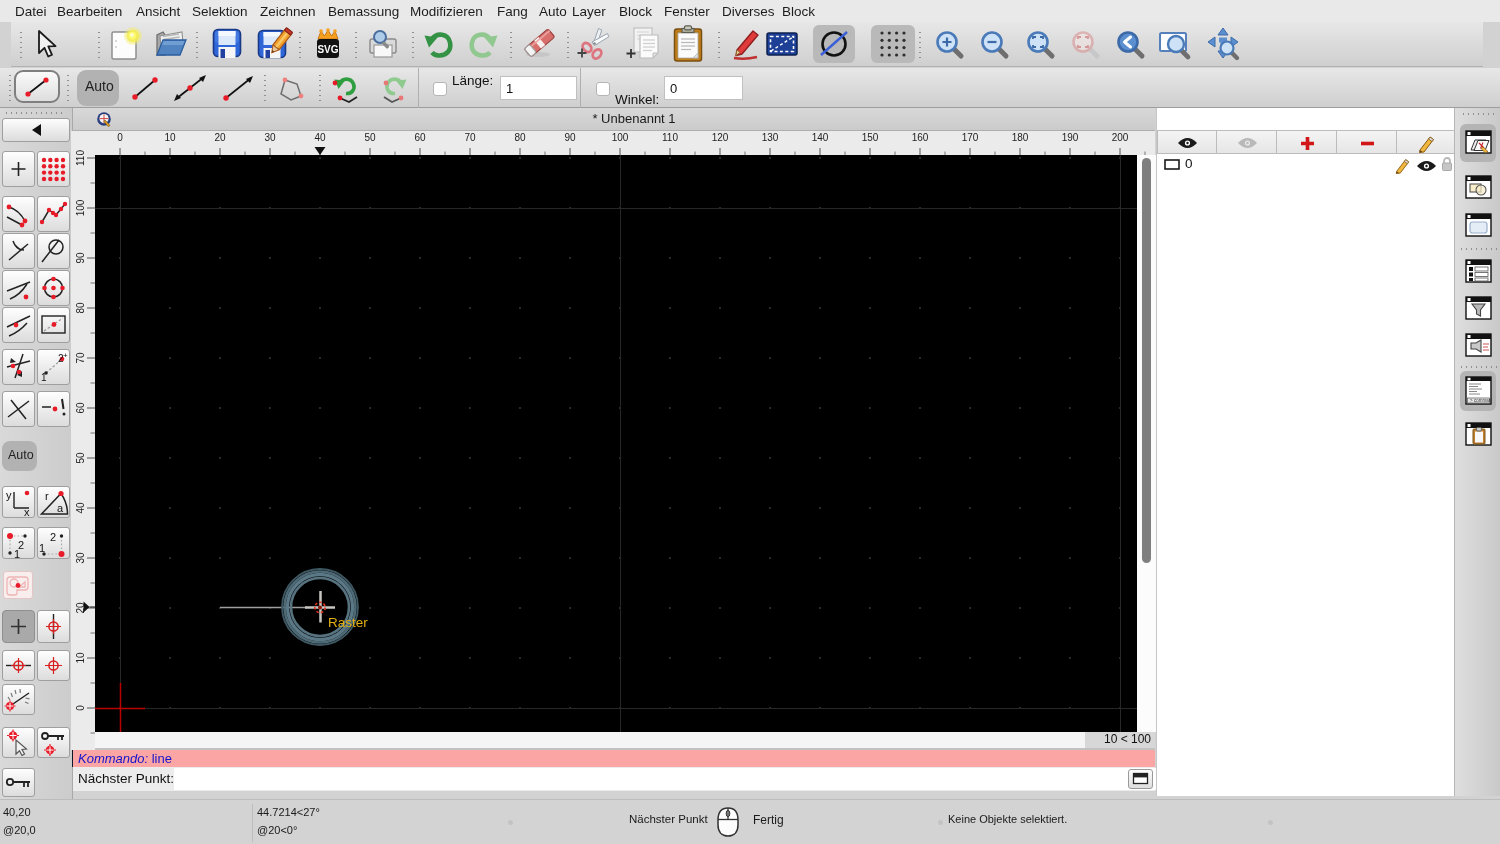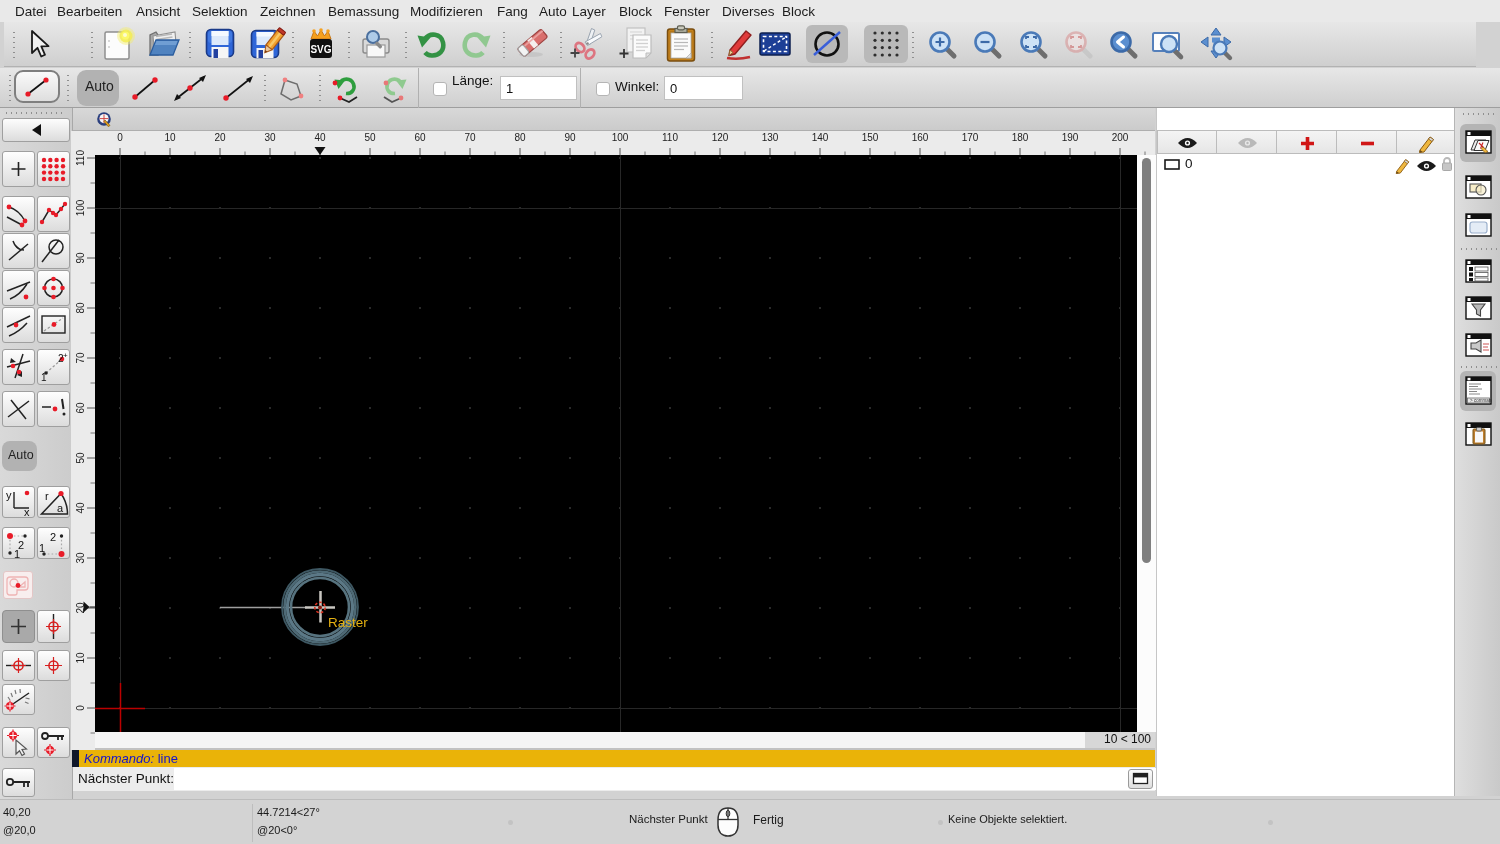--- a/index.html
+++ b/index.html
@@ -1,36 +1,36 @@
 <!DOCTYPE html>
 <html><head>
 <meta charset="utf-8">
 <style>
 * { margin:0; padding:0; box-sizing:border-box; }
 html,body { width:1500px; height:844px; }
 body { font-family:"Liberation Sans",sans-serif; position:relative; overflow:hidden; background:#d2d2d2; }
 .abs { position:absolute; }
 .menubar { left:0; top:0; width:1500px; height:22px; background:#e9e9e9; }
 .menubar span { position:absolute; top:4px; font-size:13.5px; color:#1c1c1c; white-space:nowrap; }
-.tb1 { left:4px; top:22px; width:1472px; height:45px; background:linear-gradient(#e7e7e7,#cfcfcf); border-bottom:1px solid #b2b2b2; }
+.tb1 { left:11px; top:22px; width:1472px; height:45px; background:linear-gradient(#e7e7e7,#cfcfcf); border-bottom:1px solid #b2b2b2; }
 .tb2 { left:0; top:68px; width:1500px; height:40px; background:linear-gradient(#e7e7e7,#cfcfcf); border-bottom:1px solid #9e9e9e; }
 .vsep { position:absolute; width:2px; background-image:radial-gradient(circle, #8f8f8f 35%, transparent 40%); background-size:2px 5px; background-repeat:repeat-y; }
 .hsep { position:absolute; height:2px; background-image:radial-gradient(circle, #8f8f8f 35%, transparent 40%); background-size:5px 2px; background-repeat:repeat-x; }
 .ldock { left:0; top:108px; width:72px; height:691px; background:linear-gradient(90deg,#d9d9d9,#cccccc); }
 .snapbtn { position:absolute; width:33px; height:36px; background:linear-gradient(#fefefe,#dcdcdc); border:1px solid #9f9f9f; border-radius:3px; }
 .titlebar { left:72px; top:108px; width:1083px; height:23px; background:linear-gradient(#d8d8d8,#cbcbcb); border-bottom:1px solid #aeaeae; border-left:1px solid #a8a8a8; }
 .titletext { position:absolute; left:0; right:0; top:3px; text-align:center; font-size:13px; color:#1a1a1a; }
 .rulertop { left:95px; top:131px; width:1060px; height:24px; background:#ebebeb; }
 .rulerleft { left:71px; top:131px; width:24px; height:619px; background:#ebebeb; }
 .canvas { left:95px; top:155px; width:1042px; height:500px; background:#000; }
 .hscroll { left:95px; top:732px; width:990px; height:18px; background:#f5f5f5; border-bottom:2px solid #c2c2c2; }
 .corner { left:1085px; top:732px; width:70px; height:18px; background:#d7d7d7; border-bottom:2px solid #c2c2c2; font-size:12px; color:#111; text-align:right; padding-right:4px; line-height:15px; }
 .vscroll { left:1137px; top:155px; width:19px; height:577px; background:#fcfcfc; }
 .vthumb { left:1142px; top:158px; width:9px; height:405px; background:#7f7f7f; border-radius:4.5px; }
-.cmdhist { left:72px; top:750px; width:1083px; height:17px; background:#eab308; border-left:7px solid #0f172a; font-size:13px; }
+.cmdhist { left:72px; top:750px; width:1083px; height:17px; background:#fca5a5; border-left:1px solid #0f172a; font-size:13px; }
 .cmdrow { left:72px; top:767px; width:1083px; height:24px; background:#ececec; border-left:1px solid #a8a8a8; }
 .cmdfield { position:absolute; left:101px; top:1px; width:1026px; height:22px; background:#fff; }
 .cmdstrip { left:72px; top:791px; width:1083px; height:8px; background:#d2d2d2; border-left:1px solid #a8a8a8; }
 .rpanel { left:1156px; top:108px; width:298px; height:688px; background:#fff; border-left:1px solid #c6c6c6; }
 .rtitle { position:absolute; left:0; top:0; width:298px; height:22px; background:linear-gradient(#e0e0e0,#cecece); border-bottom:1px solid #b2b2b2; }
 .rtools { position:absolute; left:0; top:22px; width:298px; height:24px; }
 .rtbtn { position:absolute; top:0; height:24px; background:linear-gradient(#f4f4f4,#e6e6e6); border:1px solid #bcbcbc; }
 .rdock { left:1454px; top:108px; width:46px; height:688px; background:linear-gradient(90deg,#dedede,#c9c9c9); border-left:1px solid #b5b5b5; }
 .dockbtn { position:absolute; left:5px; width:36px; height:36px; }
 .dockbtn.sel { background:#b4b4b4; border-radius:6px; }
@@ -341,21 +341,21 @@
       <circle cx="23" cy="27" r="2.4" fill="#e87878"></circle>
     </svg>
 
 <div style="position:absolute;left:433px;top:14px;width:14px;height:14px;background:#fff;border:1px solid #b5b5b5;border-radius:3px"></div>
 <span style="position:absolute;left:452px;top:5px;font-size:13.5px;color:#111">Länge:</span>
 <div style="position:absolute;left:500px;top:8px;width:77px;height:24px;background:#fff;border:1px solid #c0c0c0">
       <span style="position:absolute;left:5px;top:4px;font-size:13px;color:#111">1</span>
     </div>
 
 <div style="position:absolute;left:596px;top:14px;width:14px;height:14px;background:#fff;border:1px solid #b5b5b5;border-radius:3px"></div>
-<span style="position:absolute;left:615px;top:11px;font-size:13.5px;color:#111">Winkel:</span>
+<span style="position:absolute;left:615px;top:24px;font-size:13.5px;color:#111">Winkel:</span>
 <div style="position:absolute;left:664px;top:8px;width:79px;height:24px;background:#fff;border:1px solid #c0c0c0">
       <span style="position:absolute;left:5px;top:4px;font-size:13px;color:#111">0</span>
     </div>
 </div>
 
 <div class="abs ldock" id="ldock">
 <div class="hsep" style="left:4px;top:4px;width:62px"></div>
 <div style="position:absolute;left:2px;top:10px;width:68px;height:24px;background:linear-gradient(#fdfdfd,#dcdcdc);border:1px solid #9f9f9f;border-radius:3px">
 <svg width="66" height="22" viewBox="0 0 66 22">
         <path d="M38 5 L29 11 L38 17 Z" fill="#111"></path>
@@ -553,20 +553,21 @@
         <path d="M12 18.5 V25.5 M8.5 22 H15.5" stroke="#fff" stroke-width="1"></path>
       </svg></div>
 
 <div class="snapbtn" style="left:2px;top:660px;height:29px"><svg width="31" height="27" viewBox="0 0 31 27">
         <circle cx="7" cy="13" r="3.2" fill="none" stroke="#222" stroke-width="1.8"></circle>
         <path d="M10 13 H27 M21 13 V18 M25 13 V18" stroke="#222" stroke-width="1.8"></path>
       </svg></div>
 </div>
 
 <div class="abs titlebar">
+    <div class="titletext" style="padding-left:40px">* Unbenannt 1</div>
 <svg style="position:absolute;left:23px;top:3px" width="16" height="16" viewBox="0 0 16 16">
       <circle cx="8" cy="8" r="6.8" fill="#2a3f7e"></circle>
       <circle cx="8" cy="7.6" r="4.6" fill="#f5f5f5"></circle>
       <path d="M8 3.4 V12 M3.6 7.6 H12.4" stroke="#cc3333" stroke-width="0.9"></path>
       <path d="M9 9 L14 14.5 L12.2 15.6 L8 10.5 Z" fill="#e8a020" stroke="#7a5a10" stroke-width="0.7"></path>
     </svg>
   </div>
 <div class="abs rulertop" id="rulertop"><svg width="1060" height="24" viewBox="0 0 1060 24" font-family="Liberation Sans">
       <g fill="#222" font-size="10" text-anchor="middle">
         <text x="25" y="10">0</text>

